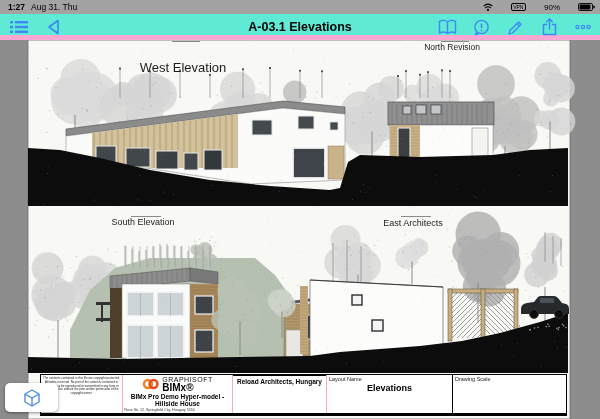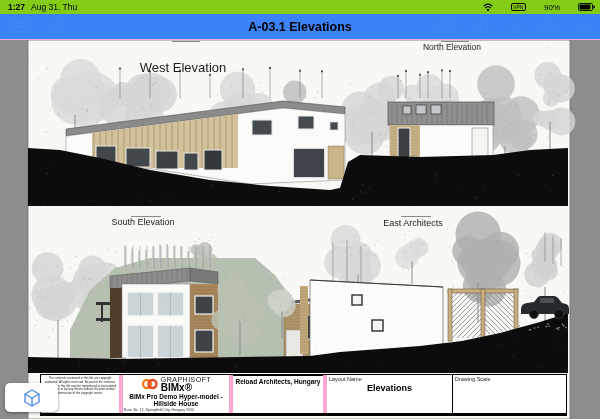--- a/index.html
+++ b/index.html
@@ -1,37 +1,37 @@
 <!DOCTYPE html>
 <html><head>
 <meta charset="utf-8">
 <style>
   *{box-sizing:border-box;margin:0;padding:0}
   body{font-family:"Liberation Sans",sans-serif;background:#444}
   .screen{position:relative;width:600px;height:419px;overflow:hidden;background:#8d8d8d}
   
-  .statusbar{position:absolute;top:0;left:0;right:0;height:14px;background:#84cc16;z-index:30}
+  .statusbar{position:absolute;top:0;left:0;right:0;height:14px;background:#a3a3a3;z-index:30}
   .sb-left{position:absolute;left:8px;top:0;height:14px;display:flex;align-items:center;gap:6px;font-size:8.5px;color:#000}
   .sb-time{font-weight:700}
   .sb-right{position:absolute;right:5px;top:0;height:14px;display:flex;align-items:center;gap:18px;font-size:8px;color:#000}
   .vpn-badge{font-size:5px;border:0.8px solid #000;border-radius:2px;padding:0 1.5px;line-height:6px}
   
-  .navbar{position:absolute;top:14px;left:0;right:0;height:26px;background:#3b82f6;border-bottom:1px solid #f9a8d4;z-index:30}
+  .navbar{position:absolute;top:14px;left:0;right:0;height:26px;background:#5eead4;border-bottom:5px solid #f9a8d4;z-index:30}
   .nav-title{position:absolute;left:0;right:0;top:6px;text-align:center;font-size:12.5px;font-weight:600;color:#000}
   .nav-left{position:absolute;left:9px;top:4px;display:flex;gap:14px;align-items:center}
   .nav-right{position:absolute;right:7px;top:4px;display:flex;gap:14px;align-items:center}
   .icon-btn{width:20px;height:18px;display:flex;align-items:center;justify-content:center;cursor:pointer}
   
   .art-wrap{position:absolute;top:40px;left:0;width:600px;height:379px}
   svg{display:block}
   .elev-title{position:absolute;transform:translateX(-50%);color:#1d1d1d;white-space:nowrap;z-index:5}
   .ttl-line{position:absolute;height:1px;background:#8a8a8a;z-index:5}
   
   .tblock{position:absolute;left:40px;top:374px;width:527px;height:42px;background:#fff;border:1px solid #000;border-bottom:3px solid #000;display:flex;z-index:10;font-family:"Liberation Sans",sans-serif}
-  .tb-cell{border-right:4px solid #f9a8d4;height:100%;overflow:hidden;position:relative}
+  .tb-cell{border-right:1px solid #f9a8d4;height:100%;overflow:hidden;position:relative}
   .tb-legal{width:82px;padding:1px 2px}
   .legal-text{font-size:6px;line-height:1.3;transform:scale(0.5);transform-origin:0 0;width:200%;text-align:center;color:#222}
   .tb-brand{width:110px;display:flex;flex-direction:column;align-items:center}
   .brand-row{display:flex;align-items:center;gap:3px;margin-top:1px}
   .brand-company{font-size:7px;letter-spacing:0.5px;color:#111}
   .brand-product{font-size:10px;font-weight:700;color:#000;line-height:9px}
   .brand-project{font-size:6.5px;font-weight:700;text-align:center;line-height:1.15;padding:1px 4px 0}
   .brand-address{font-size:6px;transform:scale(0.6);transform-origin:50% 0;width:166%;margin-left:-33%;text-align:center;color:#333}
   .tb-reload{width:94px;display:flex;flex-direction:column}
   .reload-top{flex:1;display:flex;align-items:center;justify-content:center;gap:2px;padding-top:2px}
@@ -1064,21 +1064,21 @@
           <circle cx="507.8" cy="272.0" r="0.5" fill="#b5b5b5" opacity="0.38"></circle>
         </g>
     </svg>
   </div>
 
   <div class="ttl-line" style="left:172px;top:41px;width:28px"></div>
   <div class="ttl-line" style="left:441px;top:41px;width:28px"></div>
   <div class="ttl-line" style="left:131px;top:216px;width:30px"></div>
   <div class="ttl-line" style="left:401px;top:216px;width:30px"></div>
   <div class="elev-title" style="left:183px;top:60px;font-size:13px">West Elevation</div>
-  <div class="elev-title" style="left:452px;top:42px;font-size:8.5px">North Elevation</div>
+  <div class="elev-title" style="left:452px;top:42px;font-size:8.5px">North Revision</div>
   <div class="elev-title" style="left:143px;top:217px;font-size:9px">South Elevation</div>
   <div class="elev-title" style="left:413px;top:217.5px;font-size:9px">East Architects</div>
 
   <div class="tblock">
     <div class="tb-cell tb-legal">
       <div class="legal-text">The contents contained in this file are copyright protected. All rights reserved. No part of the contents contained in this file may be reproduced or transmitted in any form or by any means without the prior written permission of the copyright owner.</div>
     </div>
     <div class="tb-cell tb-brand">
       <div class="brand-row">
         <svg width="17" height="12" viewBox="0 0 17 12">

